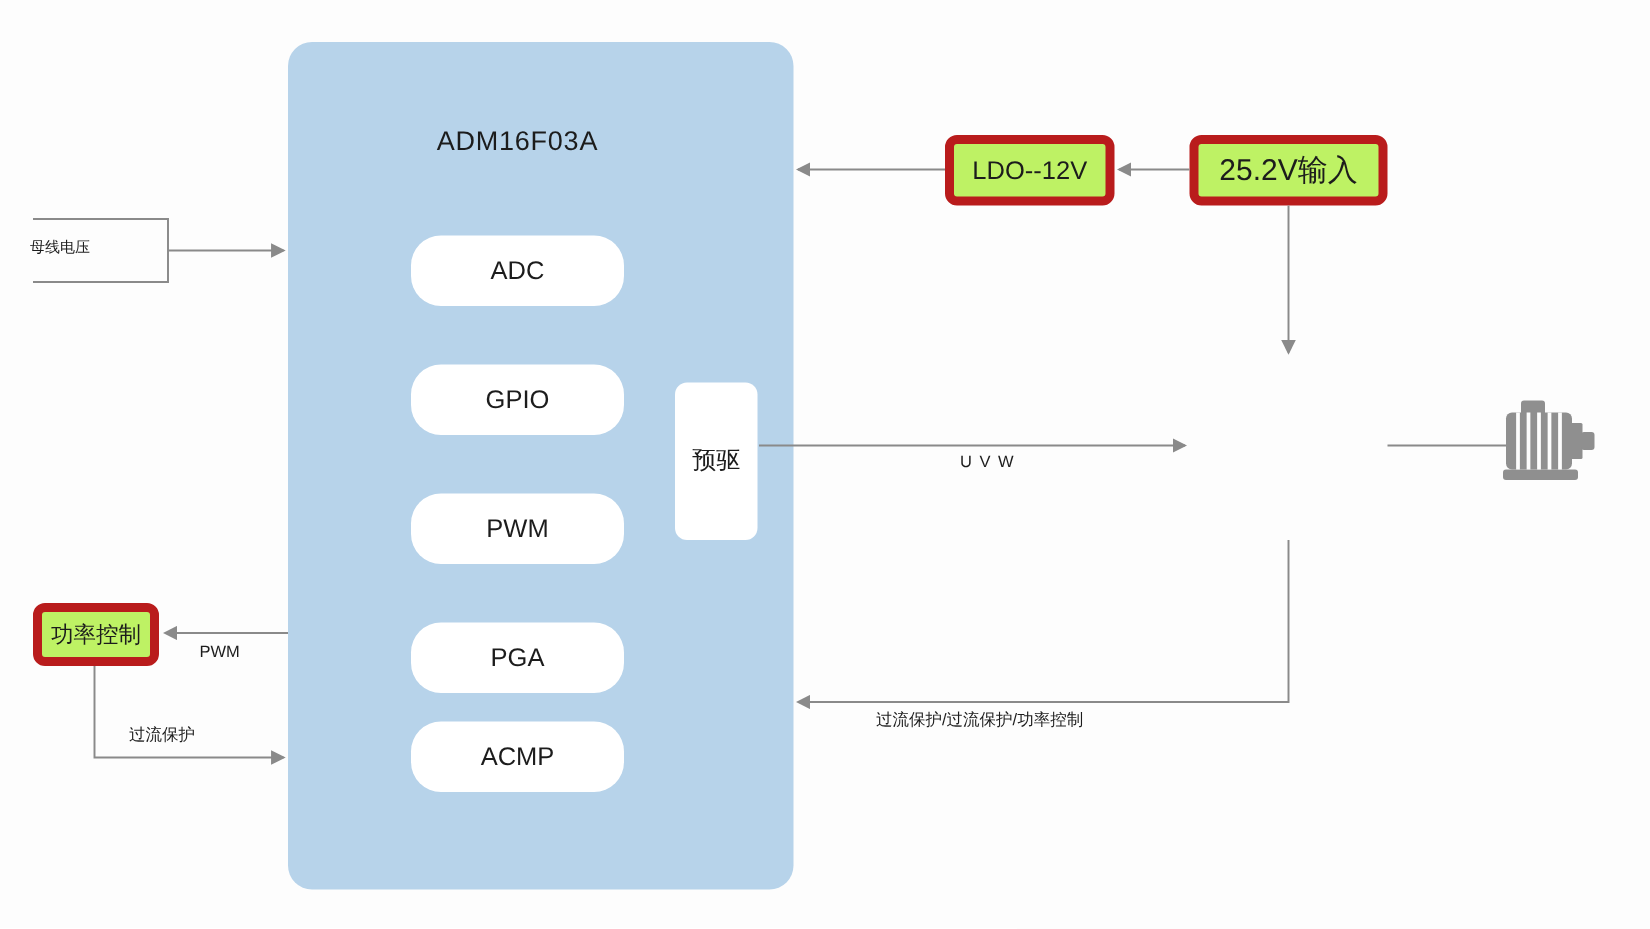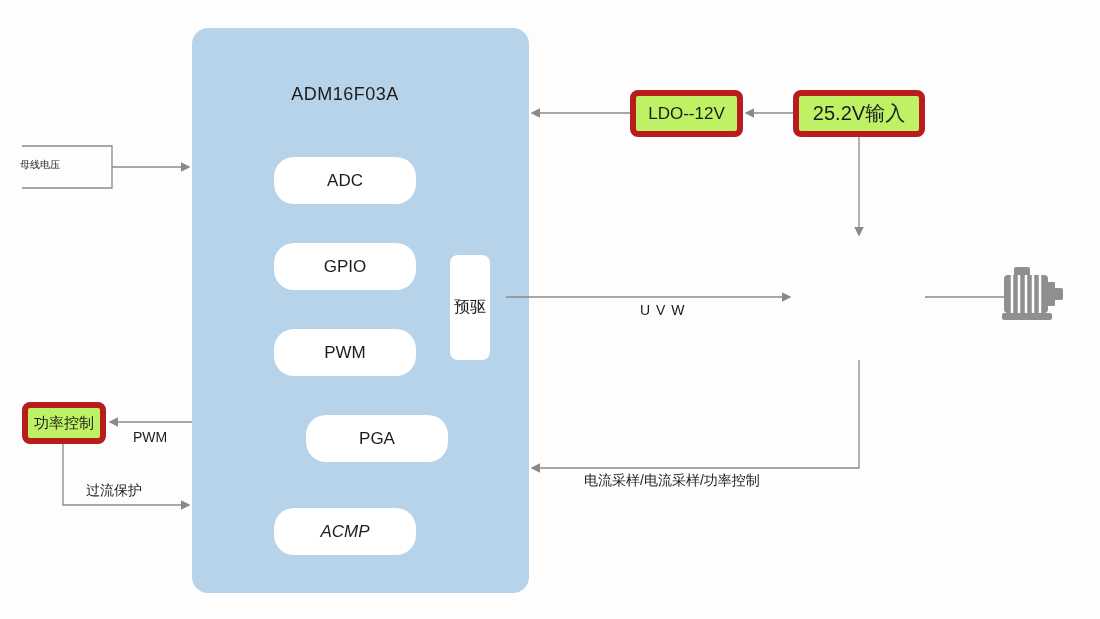--- a/index.html
+++ b/index.html
@@ -25,40 +25,40 @@
     text-align: center; font-size: 18px; letter-spacing: 0.5px;
   }
   .module {
     position: absolute; left: 82px;
     width: 142px; height: 47px;
     background: #ffffff; border-radius: 20px;
     display: flex; align-items: center; justify-content: center;
     font-size: 17px;
   }
   .m0 { top: 129px; } .m1 { top: 215px; } .m2 { top: 301px; }
-  .m3 { top: 387px; margin-left: 32px; } .m4 { top: 480px; font-style: italic; }
+  .m3 { top: 387px; } .m4 { top: 453px; }
   .predriver {
     position: absolute; left: 258px; top: 227px;
-    width: 40px; height: 105px;
+    width: 55px; height: 105px;
     background: #ffffff; border-radius: 8px;
     display: flex; align-items: center; justify-content: center;
     font-size: 16px;
   }
   .obox {
     position: absolute;
     background: #bef264;
     border: 6px solid #b91c1c;
     border-radius: 8px;
     display: flex; align-items: center; justify-content: center;
   }
   .ldo      { left: 630px; top: 90px;  width: 113px; height: 47px;  font-size: 17px; }
   .pwr      { left: 793px; top: 90px;  width: 132px; height: 47px;  font-size: 20px; }
   .inverter { left: 793px; top: 238px; width: 132px; height: 122px; font-size: 19px; border-radius: 10px; }
   .brush    { left: 22px;  top: 402px; width: 84px;  height: 42px;  font-size: 15px; }
-  .lbl { position: absolute; font-size: 14px; white-space: nowrap; }
+  .lbl { position: absolute; font-size: 11px; white-space: nowrap; }
   .bus-lbl { left: 20px;  top: 158px; font-size: 10px; }
   .pwm-lbl { left: 133px; top: 429px; }
   .oc-lbl  { left: 86px;  top: 482px; }
   .uvw-lbl { left: 640px; top: 302px; letter-spacing: 1px; }
   .fb-lbl  { left: 584px; top: 472px; }
   svg.wires { position: absolute; left: 0; top: 0; pointer-events: none; }
   .motor { position: absolute; left: 1002px; top: 266px; width: 64px; height: 60px; }
 </style>
 </head>
 <body>
@@ -76,21 +76,21 @@
   </div>
 
   <div class="obox ldo">LDO--12V</div>
   <div class="obox pwr">25.2V输入</div>
   <div class="obox brush">功率控制</div>
 
   <div class="lbl bus-lbl">母线电压</div>
   <div class="lbl pwm-lbl">PWM</div>
   <div class="lbl oc-lbl">过流保护</div>
   <div class="lbl uvw-lbl">U V W</div>
-  <div class="lbl fb-lbl">电流采样/电流采样/功率控制</div>
+  <div class="lbl fb-lbl">过流保护/过流保护/功率控制</div>
 
   <svg class="wires" width="1100" height="619" viewBox="0 0 1100 619">
     <defs>
       <marker id="ah" viewBox="0 0 10 10" refX="8.5" refY="5" markerWidth="7.5" markerHeight="7.5" orient="auto-start-reverse">
         <path d="M0,0 L10,5 L0,10 Z" fill="#8a8a8a"></path>
       </marker>
     </defs>
     <g stroke="#8a8a8a" stroke-width="1.3" fill="none">
       <path d="M22 146 H112 V188 H22"></path>
       <path d="M112 167 H189" marker-end="url(#ah)"></path>

